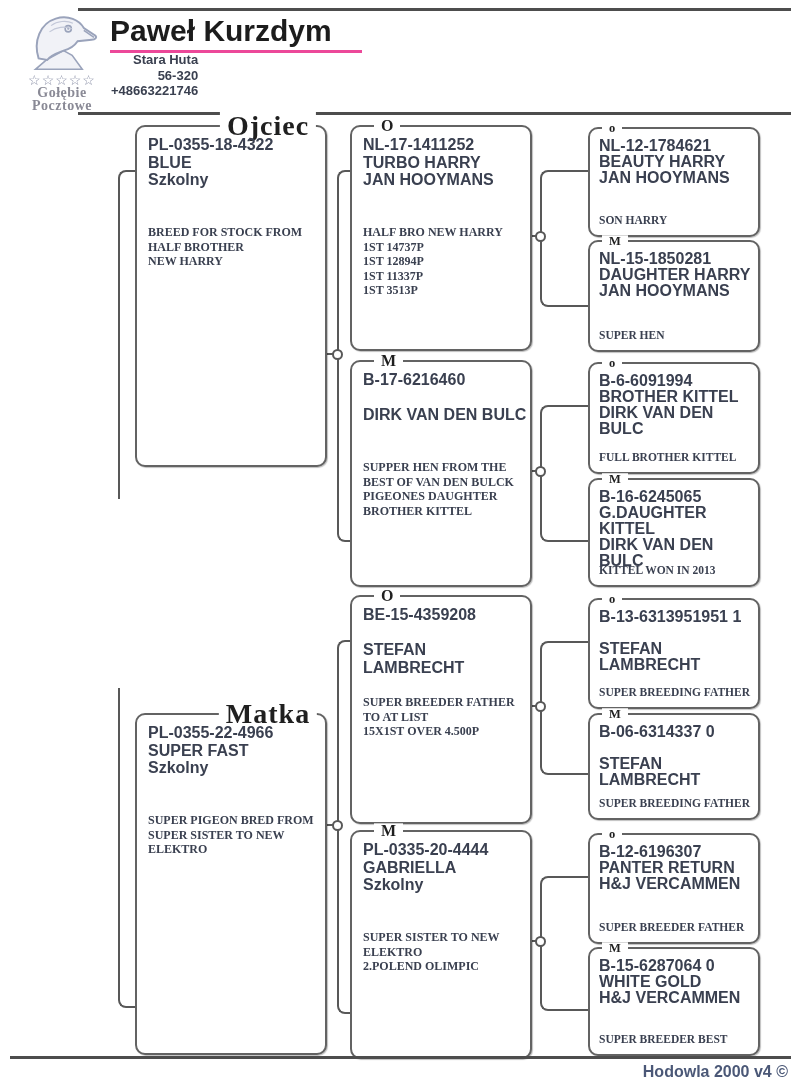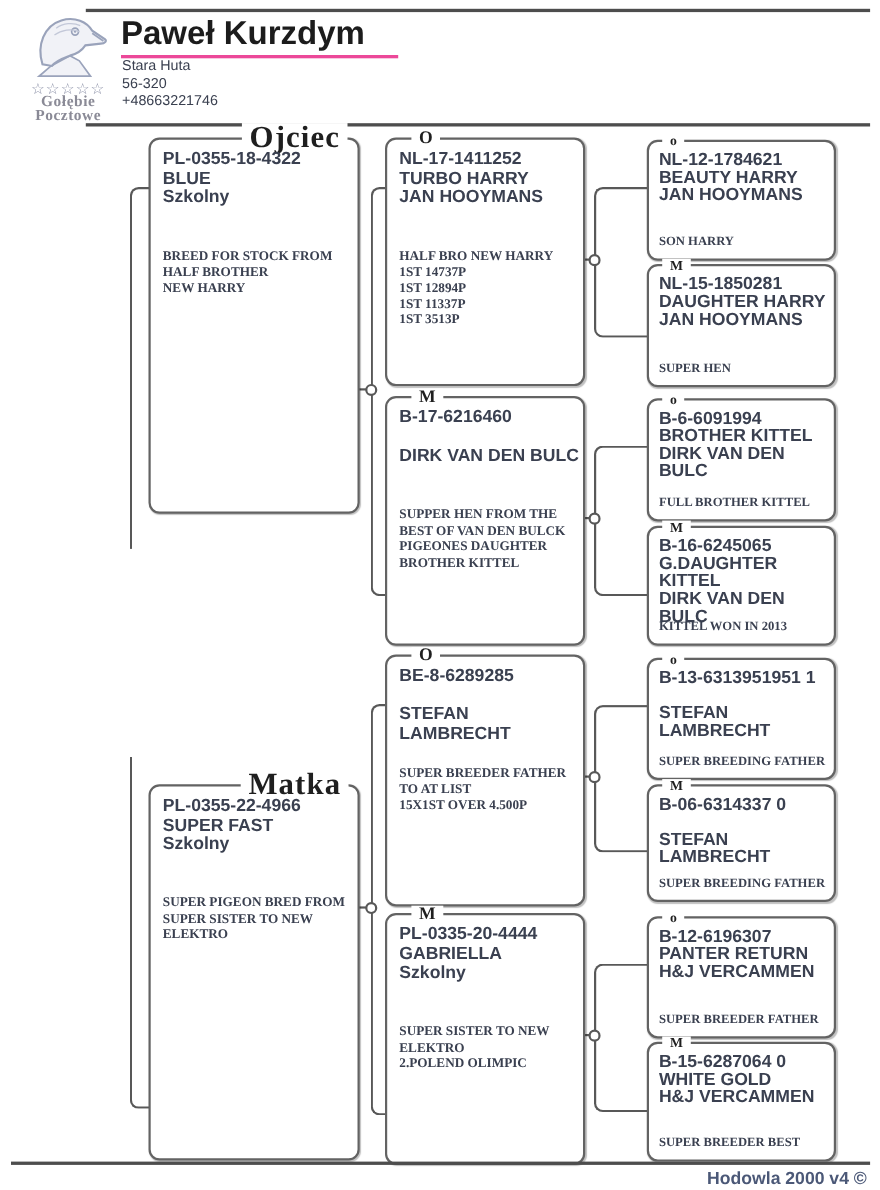--- a/index.html
+++ b/index.html
@@ -11,22 +11,22 @@
   #rule-top{left:78px;top:8px;width:713px;}
   #rule-head{left:78px;top:112px;width:713px;}
   #rule-bottom{left:10px;top:1056px;width:781px;height:3px;}
   #logo{position:absolute;left:14px;top:10px;width:96px;text-align:center;color:#8a8fa6;}
   #logo svg{display:block;margin:0 auto;}
   #logo .stars{font-size:14px;letter-spacing:1px;line-height:12px;color:#8a8fa6;}
   #logo .logo-line{font-family:"Liberation Serif",serif;font-weight:700;font-size:14px;
                    line-height:13px;color:#8a8a96;letter-spacing:.5px;}
   #owner-name{position:absolute;left:110px;top:14px;font-size:30px;font-weight:700;color:#1c1c1c;
               border-bottom:3px solid #ec4899;padding:0 30px 3px 0;line-height:33px;}
-  #owner-address{position:absolute;left:111px;top:52px;font-size:13px;font-weight:400;
-                 line-height:15.5px;white-space:pre-line;color:#3a4050;}
+  #owner-address{position:absolute;left:111px;top:52px;font-size:13px;font-weight:700;
+                 line-height:15.5px;white-space:pre-line;color:#3a4050;text-align:right;}
 
   
   .box{position:absolute;background:#fff;border:2px solid #636363;border-radius:10px;
        box-shadow:1px 1px 1px rgba(0,0,0,.25);}
   .legend{position:absolute;top:0;transform:translateY(-54%);background:#fff;padding:0 7px;
           font-family:"Liberation Serif",serif;font-weight:700;color:#1f1f1f;line-height:1;white-space:nowrap;}
   .legend.center{left:50%;transform:translate(-50%,-54%);}
   .legend.lg{font-size:28px;letter-spacing:1px;margin-left:37px;}
   .legend.md{font-size:20px;}
   .legend.g3l{left:22px;font-size:16px;}
@@ -169,21 +169,21 @@
     <div class="lines">B-17-6216460
 
 DIRK VAN DEN BULC</div>
     <div class="notes">SUPPER HEN FROM THE
 BEST OF VAN DEN BULCK
 PIGEONES DAUGHTER
 BROTHER KITTEL</div>
   </div>
   <div class="box g23 g3-3">
     <span class="legend g3l">O</span>
-    <div class="lines">BE-8-6289285
+    <div class="lines">BE-15-4359208
 
 STEFAN LAMBRECHT</div>
     <div class="notes">SUPER BREEDER FATHER
 TO AT LIST
 15X1ST OVER 4.500P</div>
   </div>
   <div class="box g23 g3-4">
     <span class="legend g3l">M</span>
     <div class="lines">PL-0335-20-4444
 GABRIELLA

